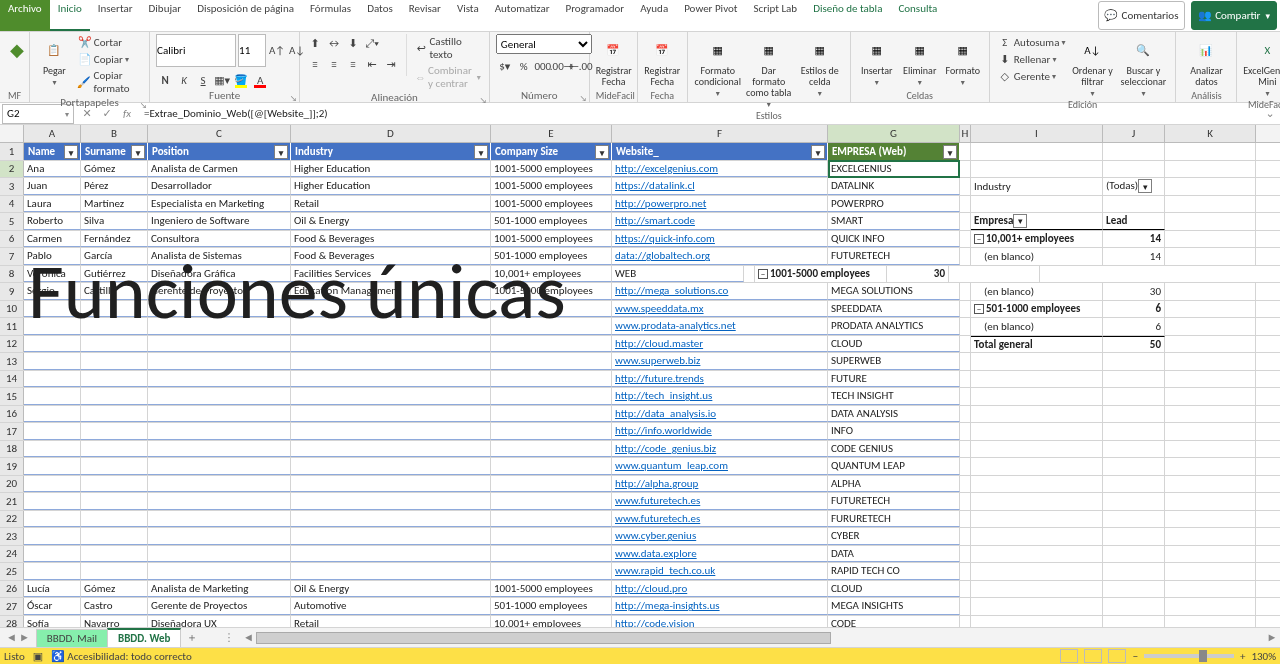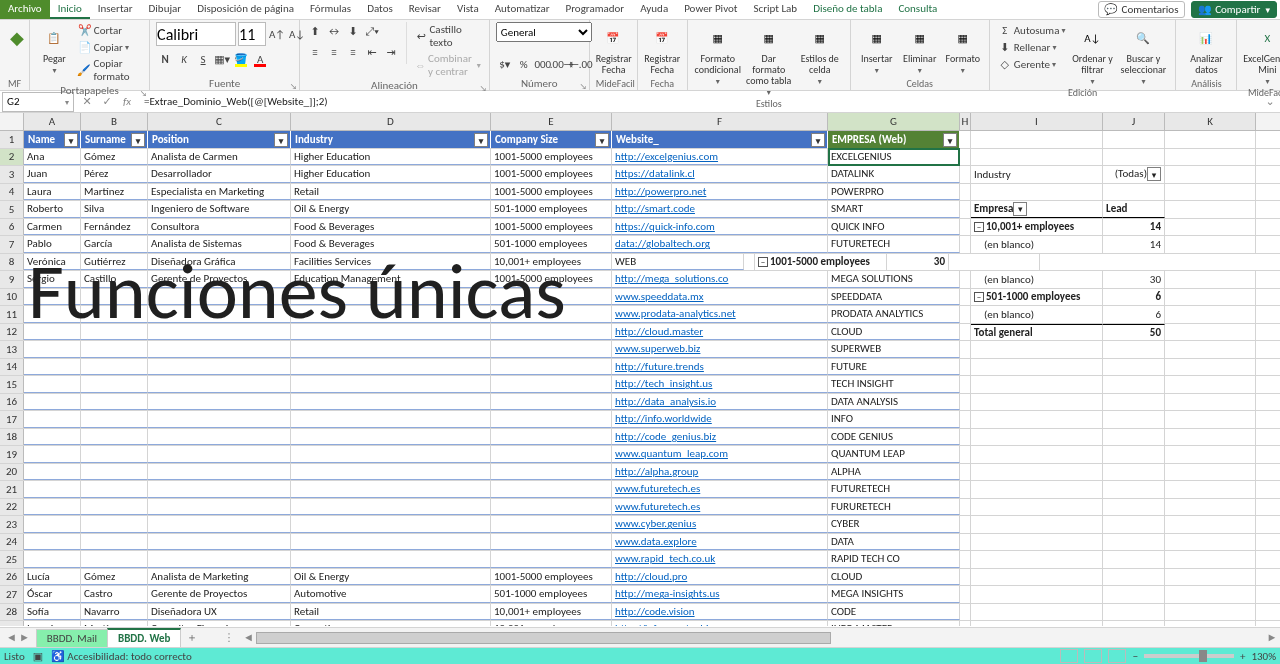--- a/index.html
+++ b/index.html
@@ -1,19 +1,19 @@
 <!DOCTYPE html>
 <html><head>
 <meta charset="utf-8">
 <style>
 * { margin:0; padding:0; box-sizing:border-box; font-family:"Segoe UI",Calibri,Arial,sans-serif; font-size:11px; user-select:none; }
 body { background:#fff; width:1280px; height:664px; overflow:hidden; position:relative; }
 
 
-.menubar { display:flex; height:20px; align-items:stretch; background:#fff; border-bottom:1px solid #d4d4d4; }
+.menubar { display:flex; height:32px; align-items:stretch; background:#fff; border-bottom:1px solid #d4d4d4; }
 .menubar .item { padding:2px 8px; color:#444; cursor:pointer; }
 .menubar .item.file { background:#4F8C2C; color:#fff; }
 .menubar .item.active { color:#217346; border-bottom:2px solid #217346; padding-bottom:0; }
 .menubar .item.green { color:#217346; }
 .menubar .spacer { flex:1 }
 .menubar .right-btn { padding:1px 6px; border:1px solid #bbb; border-radius:3px; margin:1px 3px; display:flex; align-items:center; gap:3px; color:#333;}
 .menubar .share { background:#217346; color:#fff; border-color:#217346; }
 .menubar .share::after{content:"▾"; font-size:9px; margin-left:2px;}
 
 
@@ -23,21 +23,21 @@
 .group .label { font-size:10px; color:#666; text-align:center; padding-bottom:1px; position:relative;}
 .group .label .dl { position:absolute; right:-4px; bottom:0; font-size:8px; color:#888;}
 .bigbtn { display:flex; flex-direction:column; align-items:center; width:48px; padding-top:2px; gap:1px; cursor:pointer;}
 .bigbtn .ico { width:28px; height:28px; display:flex; align-items:center; justify-content:center;}
 .bigbtn .txt { font-size:10px; text-align:center; line-height:11px; color:#333;}
 .bigbtn .caret::after { content:"▾"; font-size:8px; color:#666; display:block;}
 .smallrow { display:flex; flex-direction:column; gap:1px; }
 .smallrow .srow { display:flex; align-items:center; gap:2px; font-size:10px; color:#444; padding:1px 2px; cursor:pointer;}
 .srow .ic { width:14px; height:14px; display:inline-flex; align-items:center; justify-content:center; font-size:11px;}
 .fontrow1 { display:flex; gap:2px; align-items:center;}
-.fontrow1 select, .fontrow1 input { height:24px; border:1px solid #bbb; font-size:16px; background:#fff;}
+.fontrow1 select, .fontrow1 input { height:33px; border:1px solid #bbb; font-size:11px; background:#fff;}
 .fontrow1 .fontname{width:80px;}
 .fontrow1 .fontsize{width:28px;}
 .btn-sq{width:18px;height:18px;border:1px solid transparent;display:inline-flex;align-items:center;justify-content:center;color:#444;cursor:pointer;}
 .rowline{display:flex;gap:1px;align-items:center;}
 
 
 .fbar { height:22px; display:flex; align-items:center; border-bottom:1px solid #d4d4d4; }
 .namebox { width:72px; height:20px; border:1px solid #bbb; margin-left:2px; padding:1px 4px; display:flex; align-items:center; justify-content:space-between;}
 .namebox::after{content:"▾";color:#888;font-size:8px;}
 .fbar .fxbtns{display:flex;gap:2px;margin:0 4px;}
@@ -77,21 +77,21 @@
 .tab{padding:2px 10px;border:1px solid #ccc;border-bottom:none;background:#fff;color:#217346;margin-right:-1px;cursor:pointer;font-size:11px;}
 .tab.active{background:#fff;font-weight:600;border-top:2px solid #217346;border-bottom:1px solid #fff;}
 .tab.inactive{background:#86efac;color:#444;}
 .addtab{padding:2px 6px;color:#666;cursor:pointer;}
 .sheettabs .hsplit{flex:1;position:relative;display:flex;align-items:center;padding-left:20px;}
 .hscroll{height:14px;flex:1;background:#f3f3f3;display:flex;align-items:center;}
 .hscroll .bar{height:12px;background:#cfcfcf;border:1px solid #aaa;}
 .sheettabs .arrow{width:16px;text-align:center;color:#888;}
 
 
-.status{position:absolute;bottom:0;left:0;right:0;height:17px;background:#5eead4;border-top:1px solid #d4d4d4;display:flex;align-items:center;font-size:10px;color:#444;padding:0 4px;gap:8px;}
+.status{position:absolute;bottom:0;left:0;right:0;height:17px;background:#fde047;border-top:1px solid #d4d4d4;display:flex;align-items:center;font-size:10px;color:#444;padding:0 4px;gap:8px;}
 .status .right{margin-left:auto;display:flex;align-items:center;gap:6px;}
 .viewbtn{width:18px;height:14px;border:1px solid #bbb;display:inline-block;}
 .slider{width:90px;height:4px;background:#ccc;position:relative;}
 .slider .thumb{position:absolute;width:8px;height:12px;background:#888;top:-4px;left:55px;}
 </style>
 </head>
 <body>
 
 <div class="menubar">
   <div class="item file">Archivo</div>
@@ -199,21 +199,21 @@
             <span class="ic">⇔</span>
             <span>Combinar y centrar</span> 
             <span style="font-size:8px">▾</span>
           </div>
       </div>
     </div>
     <div class="label"><span>Alineación</span><span class="dl">↘</span></div>
   </div>
 
   <div class="group" style="width:100px">
-    <div class="body" style="flex-direction:column;gap:13px;align-items:flex-start">
+    <div class="body" style="flex-direction:column;gap:3px;align-items:flex-start">
       <select style="width:96px;height:20px"><option>General</option></select>
       <div class="rowline">
         <span class="btn-sq">$▾</span>
         <span class="btn-sq">%</span>
         <span class="btn-sq">000</span>
         <span class="btn-sq">.00→</span>
         <span class="btn-sq">←.00</span>
       </div>
     </div>
     <div class="label"><span>Número</span><span class="dl">↘</span></div>
@@ -431,21 +431,21 @@
       <div class="cell tblcell widC">Desarrollador</div>
       <div class="cell tblcell widD">Higher Education</div>
       <div class="cell tblcell widE">1001-5000 employees</div>
       <div class="cell tblcell widF">
         <span class="link">https://datalink.cl</span>
       </div>
       <div class="cell tblcell widG">DATALINK</div>
       <div class="cell widH"></div>
       <div class="cell widI">Industry</div>
       <div class="cell widJ">
-        <div style="display:flex;justify-content:flex-end;width:100%">(Todas)<span style="border:1px solid #7f7f7f;width:14px;height:14px;display:inline-flex;align-items:center;justify-content:center;font-size:9px;background:#fff">▾</span></div>
+        <div style="display:flex;justify-content:flex-start;width:100%">(Todas)<span style="border:1px solid #7f7f7f;width:14px;height:14px;display:inline-flex;align-items:center;justify-content:center;font-size:9px;background:#fff">▾</span></div>
       </div>
       <div class="cell widK"></div>
     </div>
     <div class="row">
       <div class="rh">4</div>
       <div class="cell tblcell widA">Laura</div>
       <div class="cell tblcell widB">Martínez</div>
       <div class="cell tblcell widC">Especialista en Marketing</div>
       <div class="cell tblcell widD">Retail</div>
       <div class="cell tblcell widE">1001-5000 employees</div>

